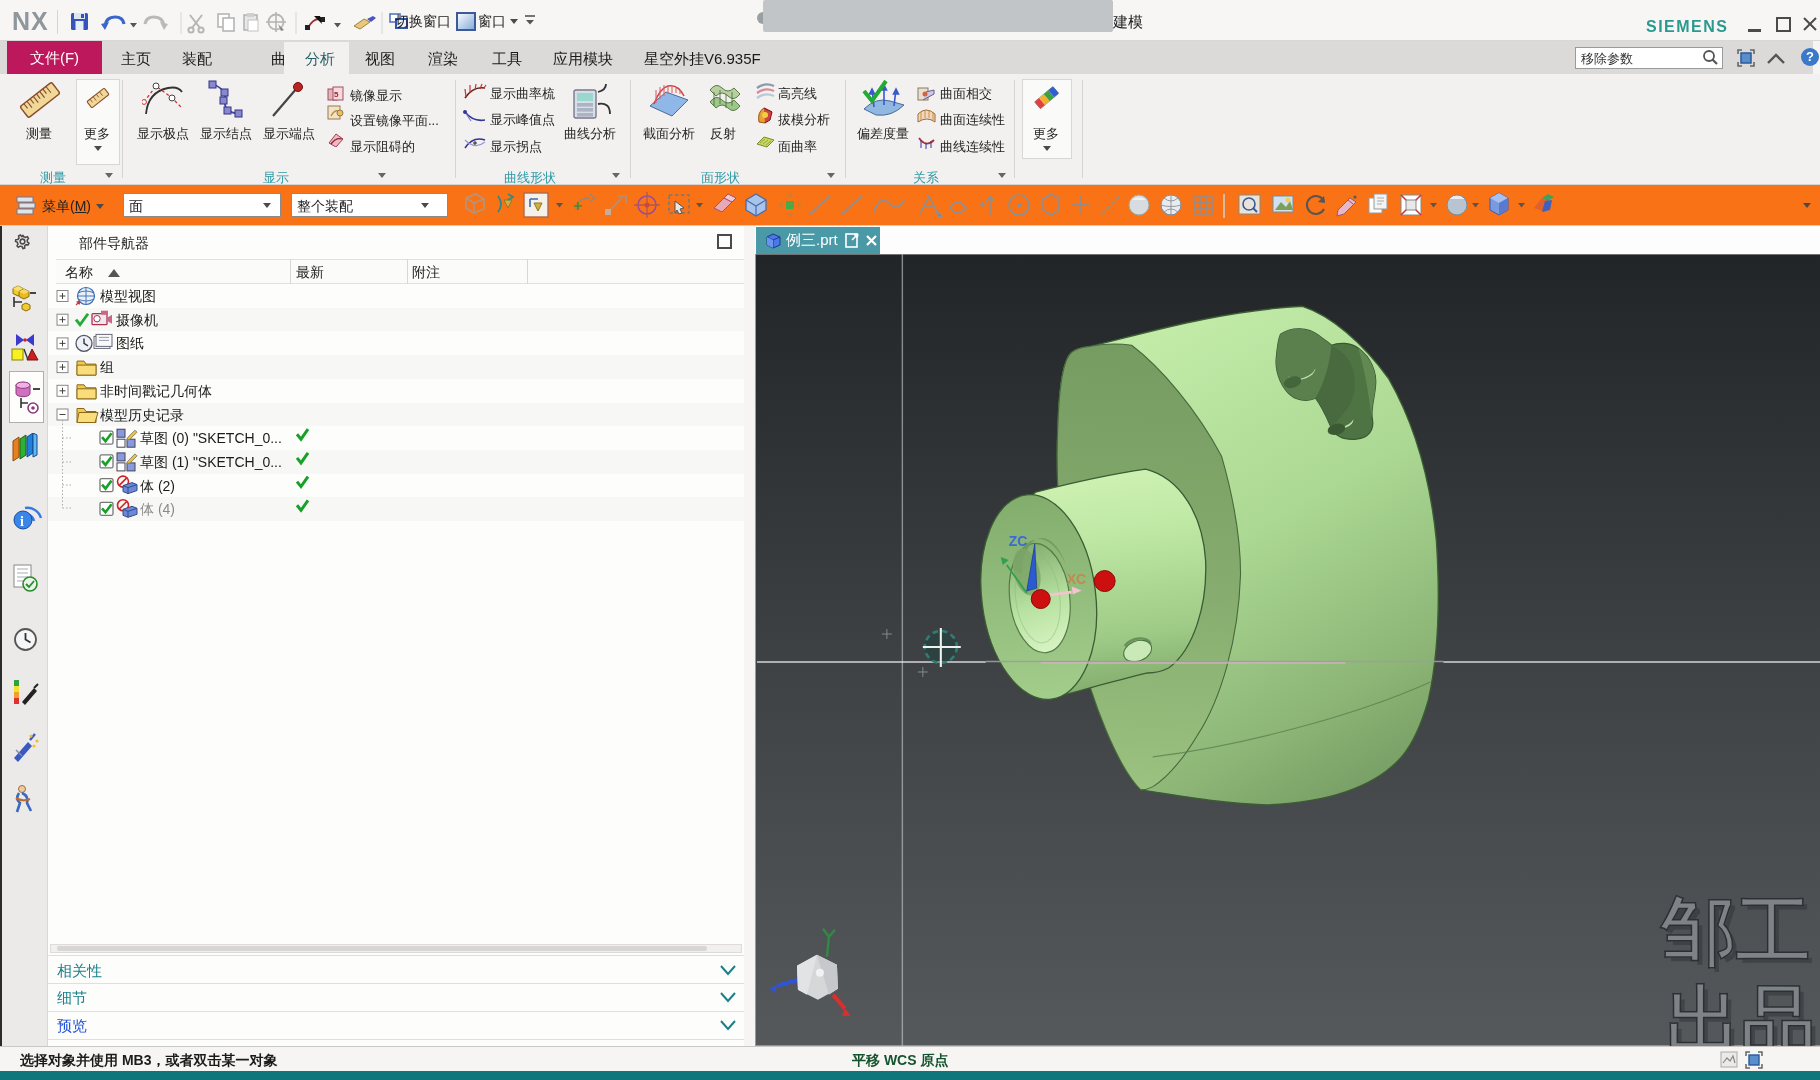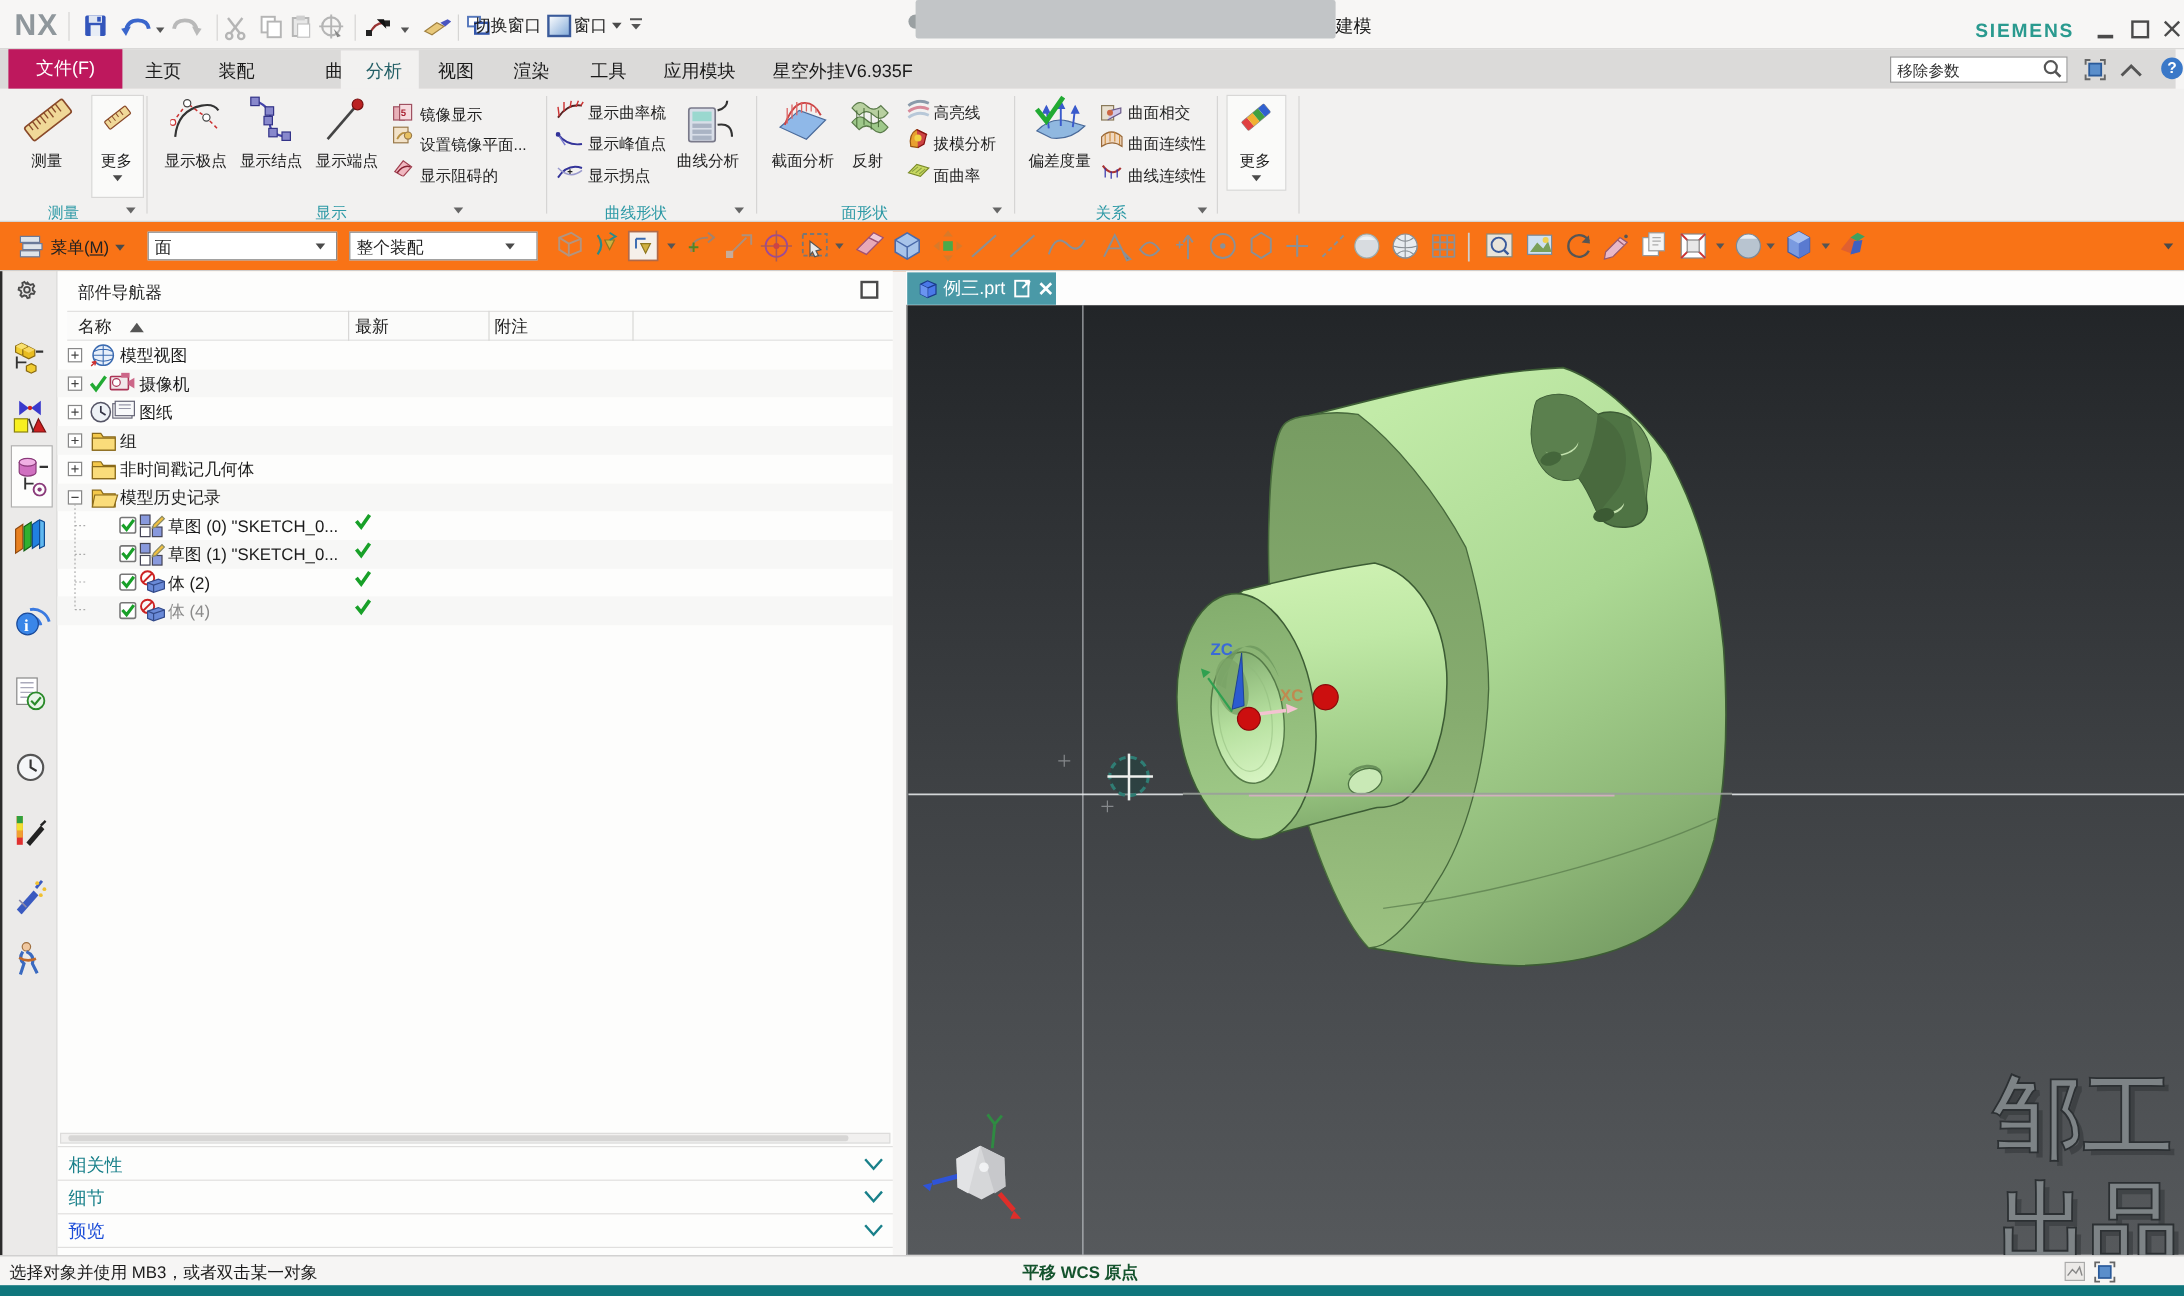--- a/index.html
+++ b/index.html
@@ -602,21 +602,21 @@
   <svg class="abs" style="left:12px;top:558px;" width="27" height="30" viewBox="0 0 27 30">
       <circle cx="10" cy="5" r="3.5" fill="#f0c8a0" stroke="#a07040"></circle>
       <path d="M7 9 q-4 6 1 10 l-3 9" fill="none" stroke="#3a6ac0" stroke-width="2.6"></path>
       <path d="M10 9 q7 3 5 10 l4 8" fill="none" stroke="#3a6ac0" stroke-width="2.6"></path>
       <path d="M4 14 q6 4 14 1" fill="none" stroke="#c06a2a" stroke-width="2.2"></path>
     </svg>
 </div>
 
 <div class="abs" style="left:48px;top:226px;width:696px;height:822px;background:#fdfdfc;">
 
-  <div class="tx" style="left:17px;top:9px;font-size:14px;color:#222;">部件导航器</div>
+  <div class="tx" style="left:31px;top:9px;font-size:14px;color:#222;">部件导航器</div>
   <div class="abs" style="left:669px;top:8px;width:15px;height:15px;border:2px solid #4a4a4a;"></div>
 
   <div class="abs" style="left:8px;top:33px;width:688px;height:25px;background:#fbfbfa;border-top:1px solid #e2e1e0;border-bottom:1px solid #e2e1e0;"></div>
   <div class="tx" style="left:17px;top:38px;font-size:14px;color:#222;">名称</div>
   <svg class="abs" style="left:60px;top:43px;" width="12" height="8">
       <path d="M 6 0 L 12 8 L 0 8 Z" fill="#555"></path>
     </svg>
   <div class="tx" style="left:248px;top:38px;font-size:14px;color:#222;">最新</div>
   <div class="tx" style="left:364px;top:38px;font-size:14px;color:#222;">附注</div>
   <div class="abs" style="left:242px;top:33px;width:1px;height:25px;background:#d8d7d6;"></div>
@@ -960,21 +960,21 @@
 
   <g font-family="Liberation Sans" font-size="75" letter-spacing="0">
     <text x="1661" y="957" fill="#272b2d" opacity="0.4" transform="translate(5,5)">邹工</text>
     <text x="1666" y="1046" fill="#272b2d" opacity="0.4" transform="translate(5,5)">出品</text>
     <text x="1661" y="957" fill="#7d8386" stroke="#2c3033" stroke-width="3" paint-order="stroke">邹工</text>
     <text x="1666" y="1046" fill="#7d8386" stroke="#2c3033" stroke-width="3" paint-order="stroke">出品</text>
   </g>
 </svg>
 
 <div class="abs" style="left:0;top:1046px;width:1820px;height:25px;background:#f6f5f4;border-top:1px solid #c9c8c7;">
-  <div class="tx" style="left:8px;top:5px;font-size:14px;color:#1b1b1b;">选择对象并使用 MB3，或者双击某一对象</div>
+  <div class="tx" style="left:20px;top:5px;font-size:14px;color:#1b1b1b;font-weight:bold;">选择对象并使用 MB3，或者双击某一对象</div>
   <div class="tx" style="left:852px;top:5px;font-size:14px;color:#14532d;font-weight:bold;">平移 WCS 原点</div>
   <svg class="abs" style="left:1720px;top:4px;" width="18" height="17">
       <rect x="1" y="1" width="16" height="15" fill="#eceae8" stroke="#aaa"></rect>
       <path d="M 3 12 l 4 -5 3 3 3 -5 2 7" fill="none" stroke="#888" stroke-width="1.2"></path>
     </svg>
   <svg class="abs" style="left:1744px;top:3px;" width="20" height="20">
       <path d="M 2 6 v-4 h4 M 14 2 h4 v4 M 18 14 v4 h-4 M 6 18 h-4 v-4" fill="none" stroke="#666" stroke-width="1.5"></path>
       <rect x="5" y="5" width="10" height="10" fill="#5a8ecb" stroke="#2a5a9a" stroke-width="1.4"></rect>
     </svg>
 </div>

